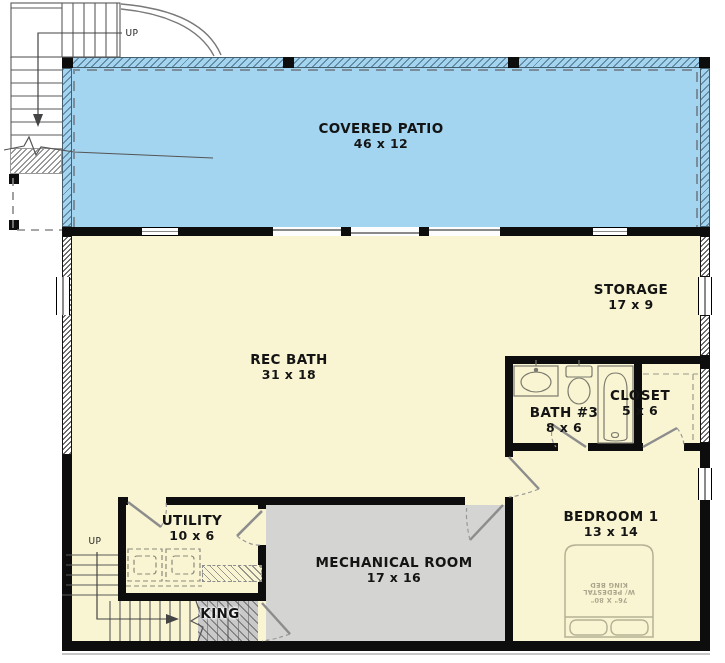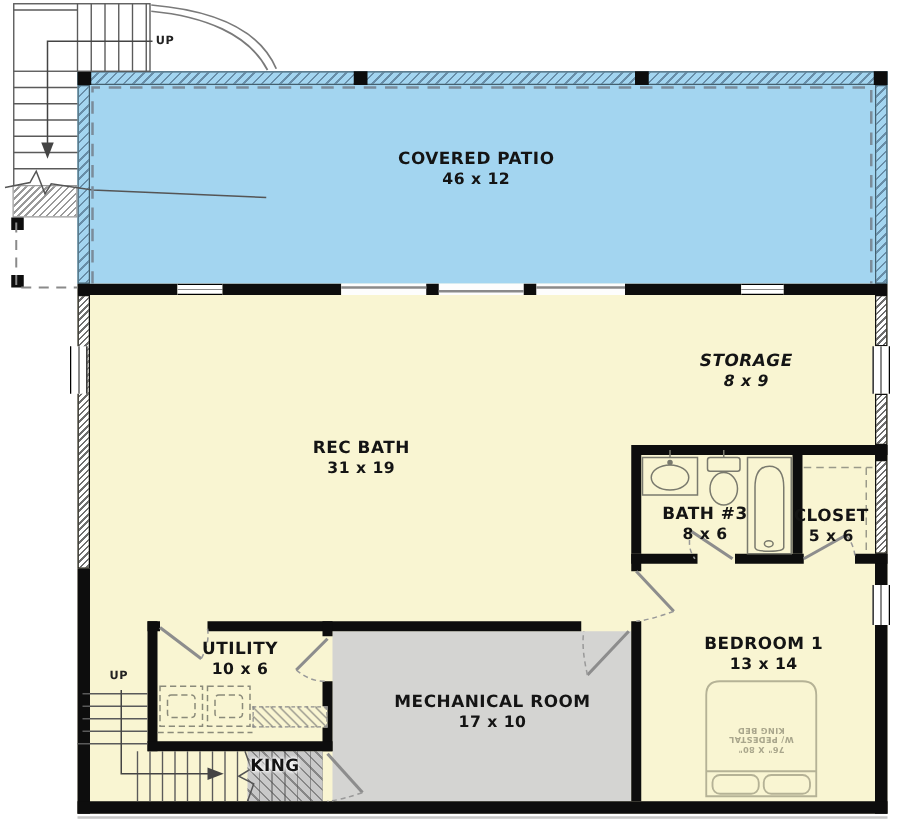--- a/index.html
+++ b/index.html
@@ -24,21 +24,21 @@
         background-image:repeating-linear-gradient(45deg,rgba(80,80,80,.55) 0 1.3px,transparent 1.3px 6px),
                          repeating-linear-gradient(90deg,transparent 0 9px,#8d8d8d 9px 10.2px);}
   .counter-hatch{position:absolute;background-color:#f9f5d2;
         background-image:repeating-linear-gradient(45deg,rgba(110,110,110,.7) 0 1.1px,transparent 1.1px 5px);
         border:1px dashed #8d8d8d;box-sizing:border-box;}
   .slider{position:absolute;background:#fdfdfd;}
   .label{position:absolute;transform:translate(-50%,-50%);white-space:nowrap;text-align:center;
          color:#141414;font-weight:600;letter-spacing:.4px;}
   .rname{font-size:13.5px;}
   .rdims{font-size:12.5px;}
-  .uplbl{font-size:9px;font-weight:700;color:#222;letter-spacing:.5px;}
+  .uplbl{font-size:9px;font-weight:400;color:#222;letter-spacing:.5px;}
   .bedtxt{position:absolute;transform:rotate(180deg);text-align:center;color:#a9a68c;
           font-size:6.5px;line-height:7.5px;font-weight:600;letter-spacing:.3px;}
   svg.overlay{position:absolute;left:0;top:0;z-index:40;pointer-events:none;}
   .lblz{z-index:50;}
 </style>
 </head>
 <body>
 
 <div id="plan">
 
@@ -241,45 +241,45 @@
       <rect x="611" y="620" width="37" height="15" rx="6"></rect>
     </g>
   </svg>
 
   <div class="label lblz" style="left:381px;top:135px;">
     <div class="rname">COVERED PATIO</div>
     <div class="rdims">46 x 12</div>
   </div>
   <div class="label lblz" style="left:289px;top:366px;">
     <div class="rname">REC BATH</div>
-    <div class="rdims">31 x 19</div>
-  </div>
-  <div class="label lblz" style="left:597px;top:296px;font-style:italic;">
+    <div class="rdims">31 x 18</div>
+  </div>
+  <div class="label lblz" style="left:631px;top:296px;">
     <div class="rname">STORAGE</div>
-    <div class="rdims">8 x 9</div>
+    <div class="rdims">17 x 9</div>
   </div>
   <div class="label lblz" style="left:564px;top:419px;">
     <div class="rname">BATH #3</div>
     <div class="rdims">8 x 6</div>
   </div>
-  <div class="label lblz" style="left:665px;top:402px;margin-top:18px;">
+  <div class="label lblz" style="left:640px;top:402px;">
     <div class="rname">CLOSET</div>
     <div class="rdims">5 x 6</div>
   </div>
   <div class="label lblz" style="left:611px;top:523px;">
     <div class="rname">BEDROOM 1</div>
     <div class="rdims">13 x 14</div>
   </div>
   <div class="label lblz" style="left:192px;top:527px;">
     <div class="rname">UTILITY</div>
     <div class="rdims">10 x 6</div>
   </div>
   <div class="label lblz" style="left:394px;top:569px;">
     <div class="rname">MECHANICAL ROOM</div>
-    <div class="rdims">17 x 10</div>
+    <div class="rdims">17 x 16</div>
   </div>
   <div class="label lblz" style="left:220px;top:613px;text-shadow:0 0 3px #fff,0 0 3px #fff,0 0 3px #fff;">
     <div class="rname">KING</div>
   </div>
   <div class="label uplbl lblz" style="left:132px;top:33px;">UP</div>
   <div class="label uplbl lblz" style="left:95px;top:541px;">UP</div>
 
   <div class="bedtxt lblz" style="left:574px;top:580px;width:70px;">
     <div>76" X 80"</div>
     <div>W/ PEDESTAL</div>

